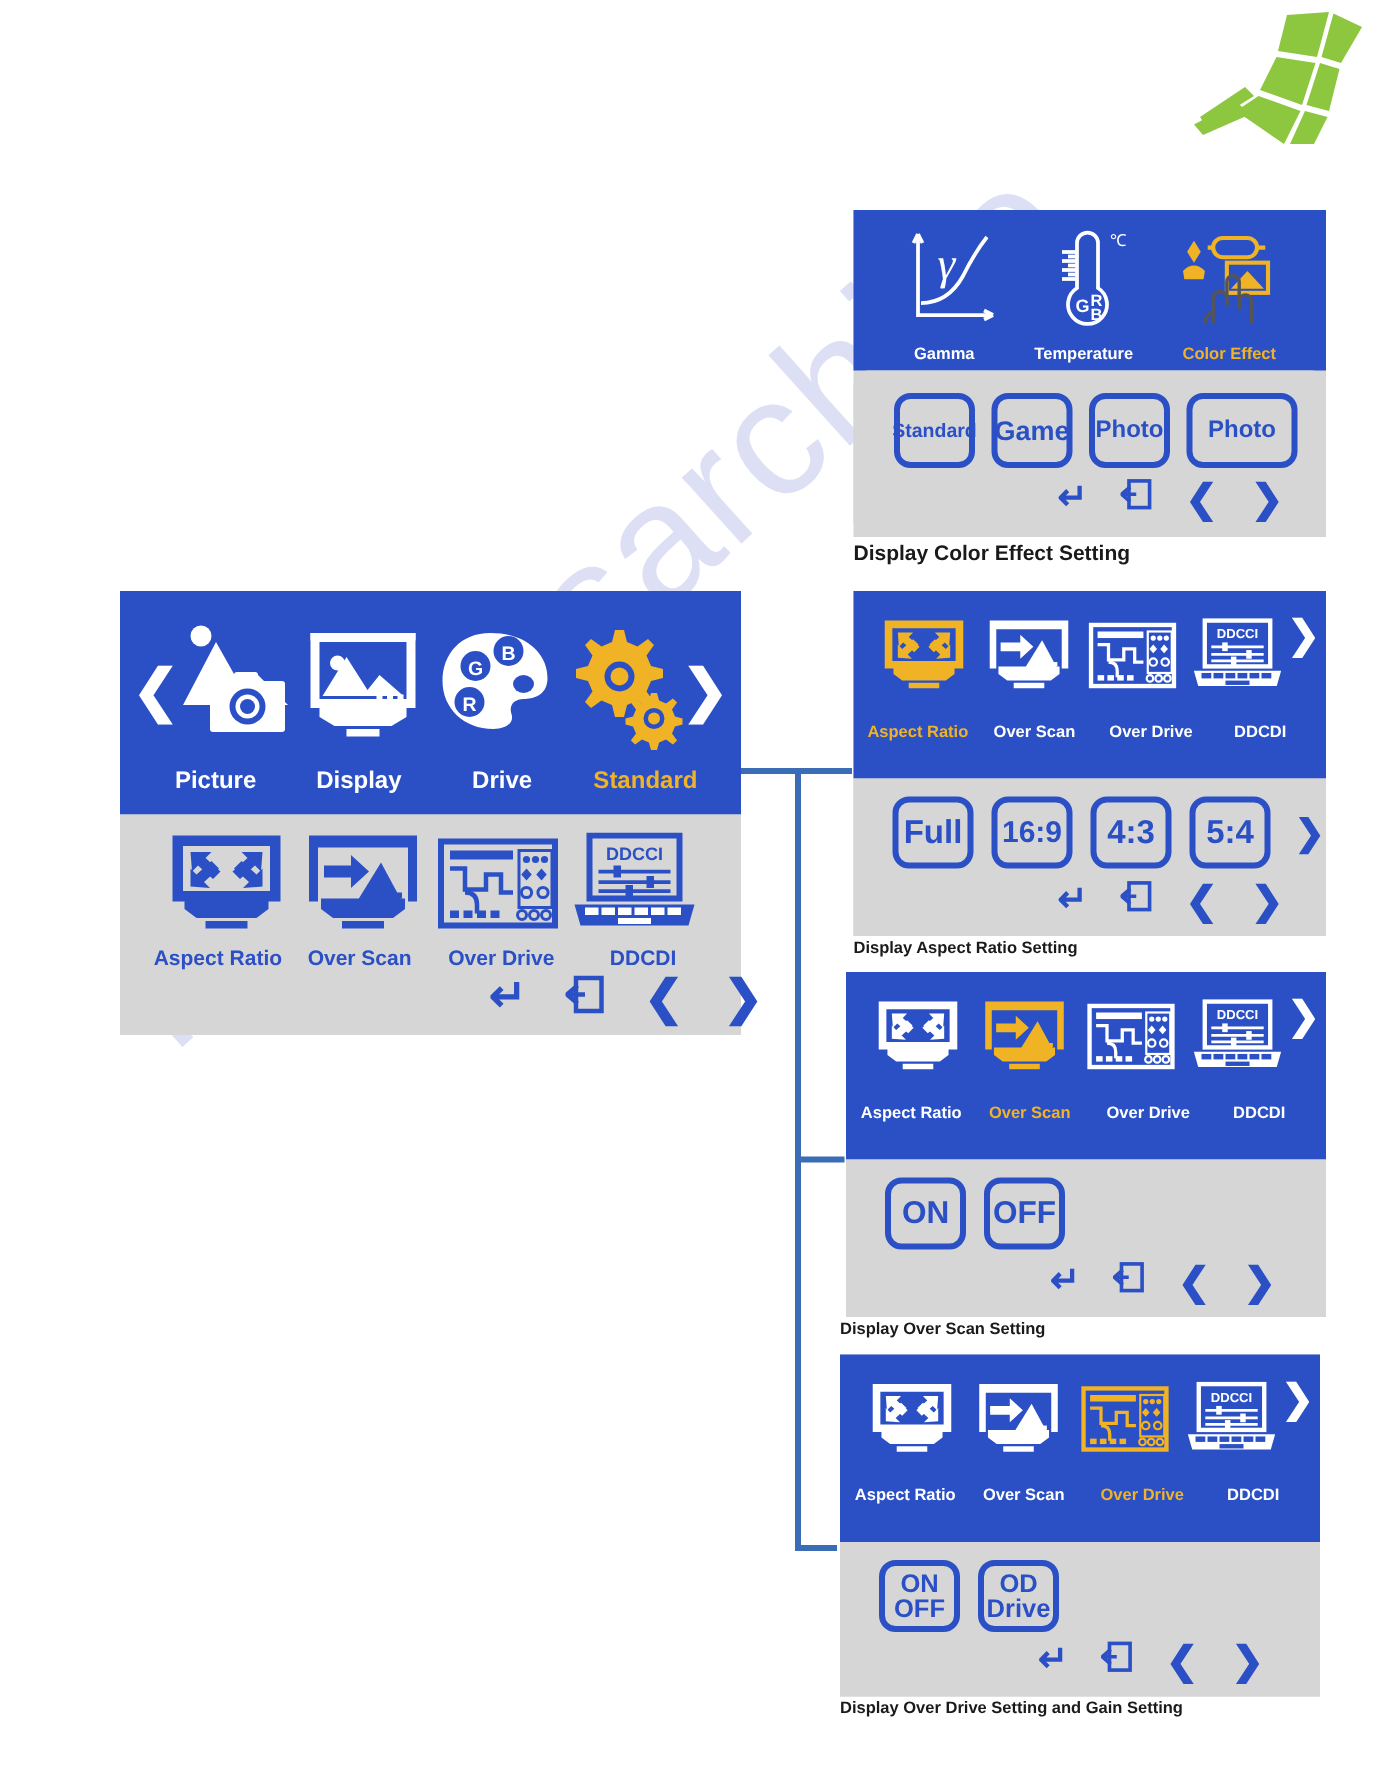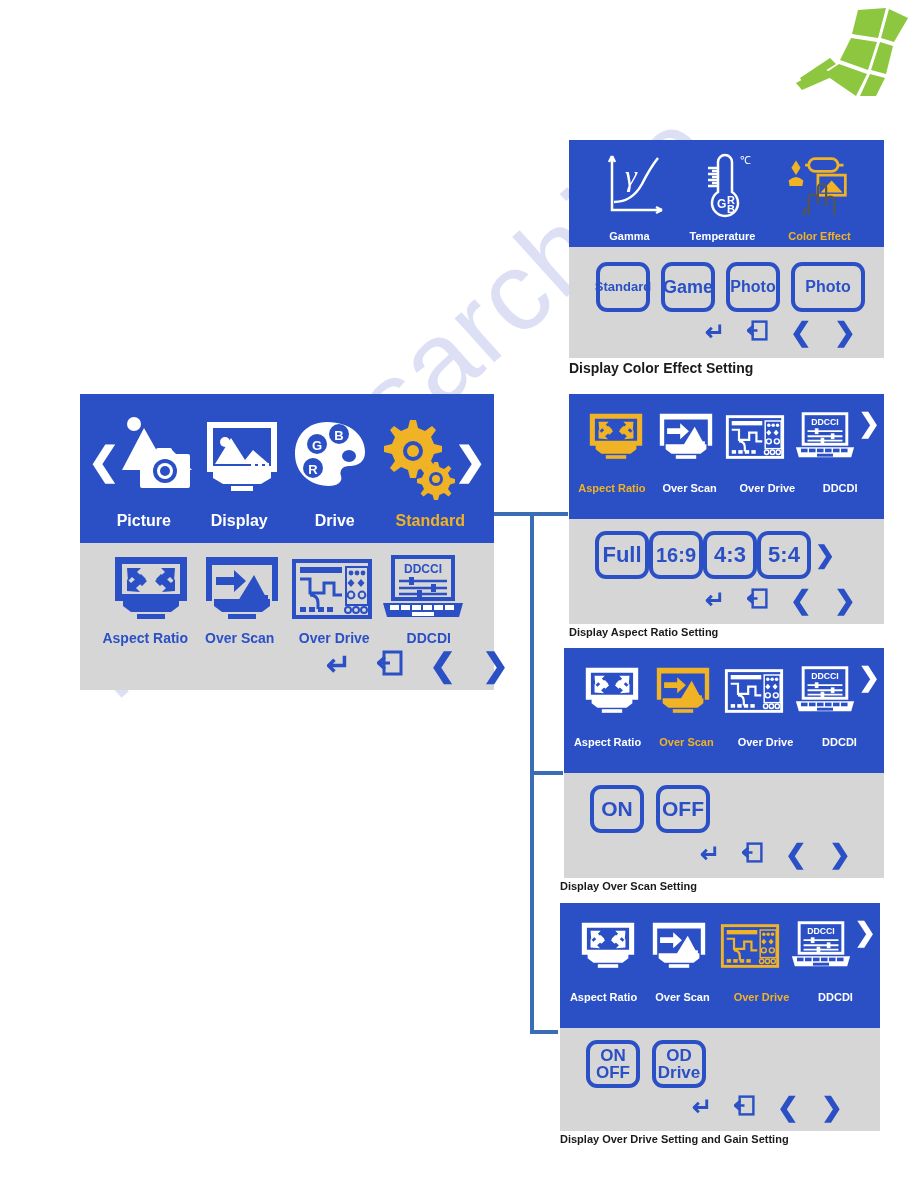--- a/index.html
+++ b/index.html
@@ -463,21 +463,21 @@
     </div>
     <div class="labelrow" style="height:40px;padding:0 10px 0 4px;">
       <div class="lbl sel" style="width:72px;font-size:11px;">Aspect Ratio</div>
       <div class="lbl" style="width:72px;font-size:11px;">Over Scan</div>
       <div class="lbl" style="width:72px;font-size:11px;">Over Drive</div>
       <div class="lbl" style="width:62px;font-size:11px;">DDCDI</div>
     </div>
   </div>
 
   <div class="bot" style="height:105px;">
-    <div class="chips" style="padding:12px 0 0 26px;">
+    <div class="chips" style="padding:12px 0 0 26px;gap:12px;">
       <div class="chip" style="width:54px;height:48px;font-size:22px;">Full</div>
       <div class="chip" style="width:54px;height:48px;font-size:20px;">16:9</div>
       <div class="chip" style="width:54px;height:48px;font-size:22px;">4:3</div>
       <div class="chip" style="width:54px;height:48px;font-size:22px;">5:4</div>
       <span class="g" style="color:#2b50c6;font-weight:bold;font-size:24px;margin-left:4px;">❯</span>
     </div>
     <div class="navrow" style="left:136px;top:68px;gap:22px;">
       <span class="g" style="font-size:24px;">↵</span>
       <span>
         <svg width="21" height="21" viewBox="0 0 26 26">

